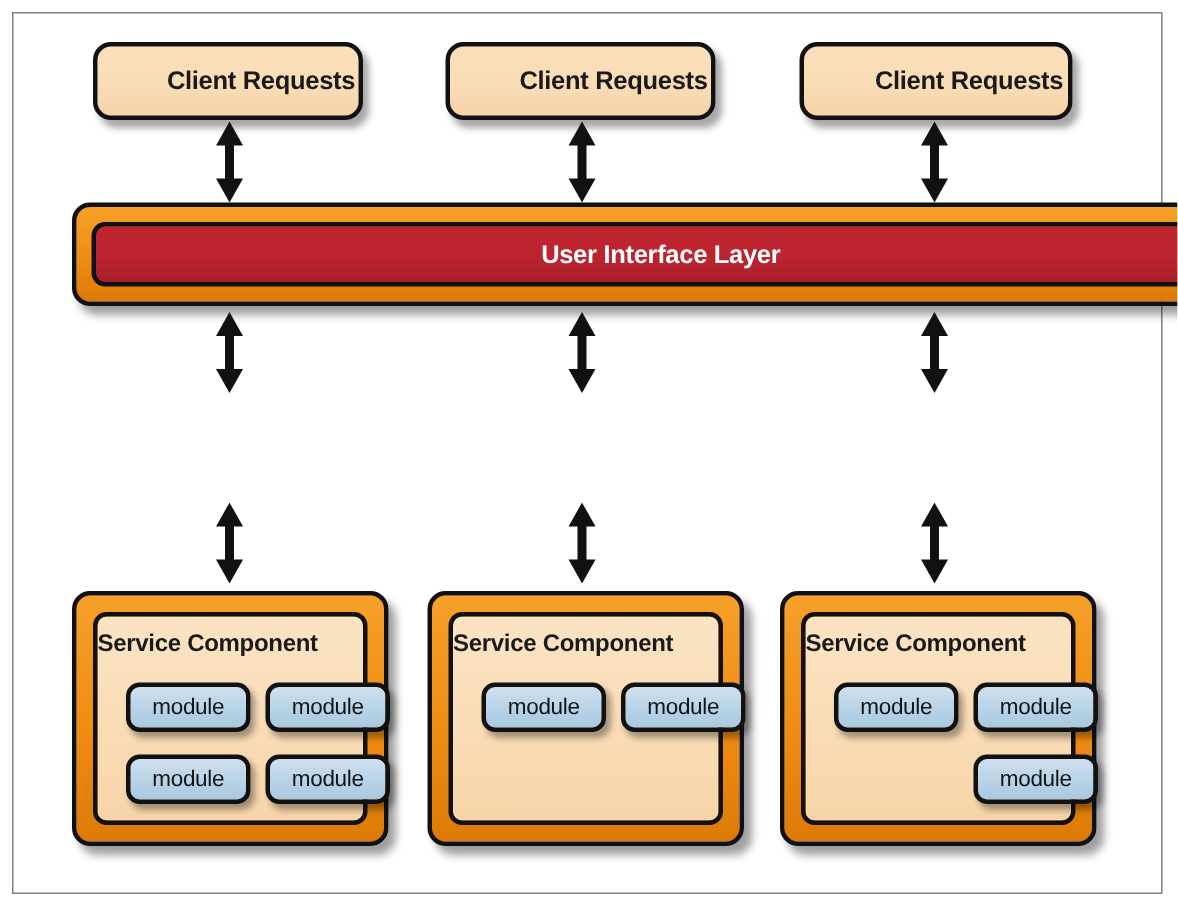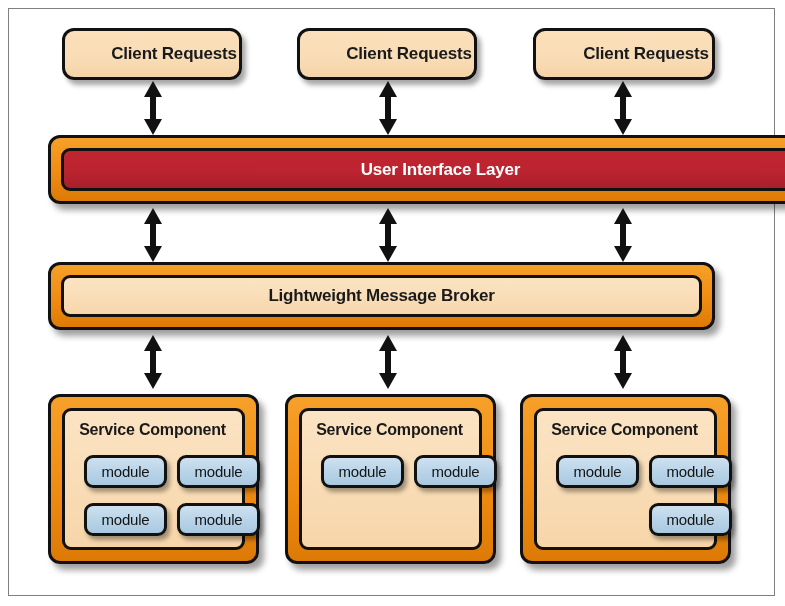--- a/index.html
+++ b/index.html
@@ -98,23 +98,23 @@
   .svc-inner {
     position: absolute;
     box-sizing: border-box;
     border: 3px solid #111111;
     border-radius: 9px;
     background: linear-gradient(180deg, #fbe3c3 0%, #f9ddb7 50%, #f7d5a9 100%);
   }
   .svc-title {
     position: absolute;
     left: 0;
-    right: 16px;
+    right: 0;
     top: 10px;
-    text-align: right;
+    text-align: left;
     font-size: 16px;
     font-weight: bold;
     color: #1a1a1a;
     letter-spacing: -0.2px;
   }
 
   .module {
     position: absolute;
     box-sizing: border-box;
     border: 3px solid #111111;
@@ -191,25 +191,20 @@
     <rect x="13" y="14" width="6" height="28" fill="#111111"></rect>
     <polygon points="16,55 25,39 7,39" fill="#111111"></polygon>
   </svg>
 
   <svg class="arrow" style="left:607px; top:207px;" width="32" height="56" viewBox="0 0 32 56">
     <polygon points="16,1 25,17 7,17" fill="#111111"></polygon>
     <rect x="13" y="14" width="6" height="28" fill="#111111"></rect>
     <polygon points="16,55 25,39 7,39" fill="#111111"></polygon>
   </svg>
 
-  <div class="box orange-shell" style="left:48px; top:262px; width:667px; height:68px;">
-    <div class="inner-bar peach" style="left:10px; right:10px; top:10px; bottom:10px;">
-      <span class="label">Lightweight Message Broker</span>
-    </div>
-  </div>
 
   <svg class="arrow" style="left:137px; top:334px;" width="32" height="56" viewBox="0 0 32 56">
     <polygon points="16,1 25,17 7,17" fill="#111111"></polygon>
     <rect x="13" y="14" width="6" height="28" fill="#111111"></rect>
     <polygon points="16,55 25,39 7,39" fill="#111111"></polygon>
   </svg>
 
   <svg class="arrow" style="left:372px; top:334px;" width="32" height="56" viewBox="0 0 32 56">
     <polygon points="16,1 25,17 7,17" fill="#111111"></polygon>
     <rect x="13" y="14" width="6" height="28" fill="#111111"></rect>

